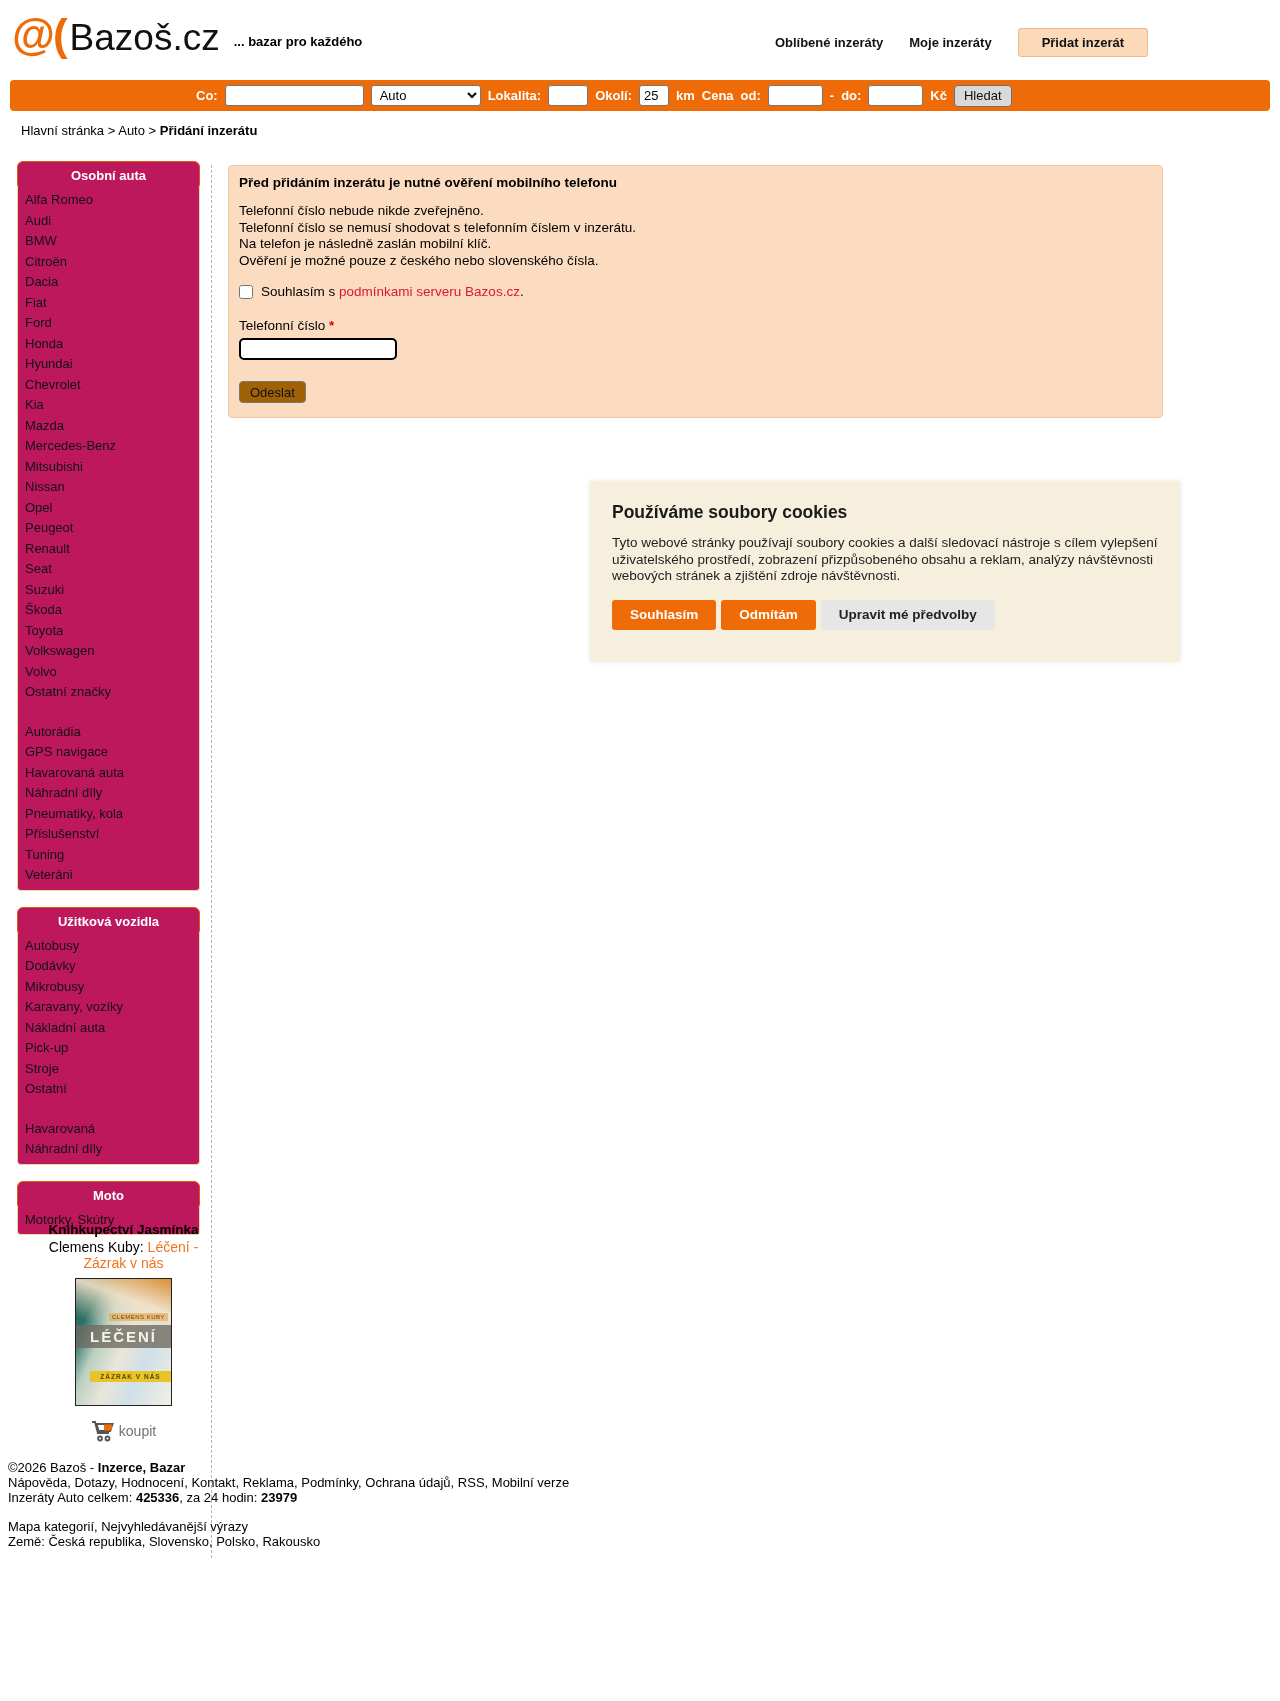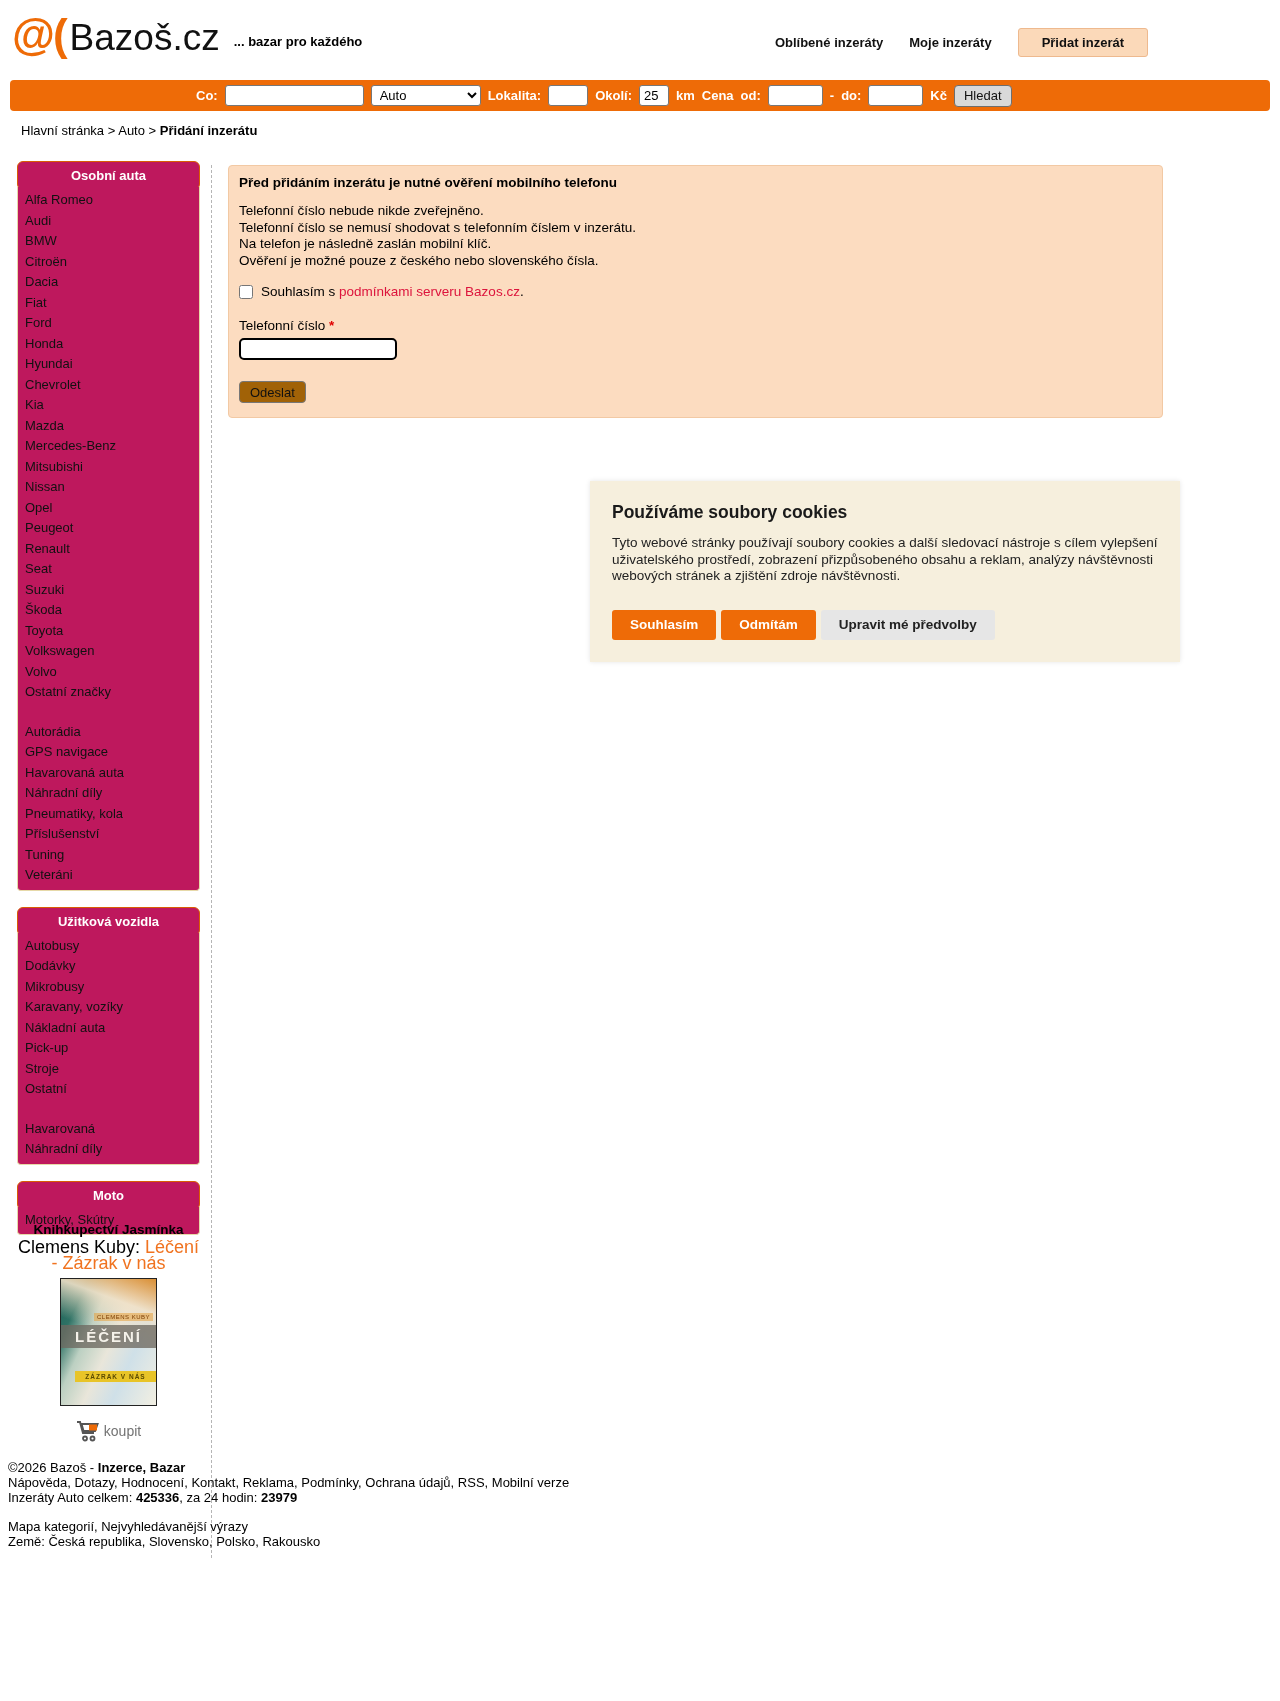--- a/index.html
+++ b/index.html
@@ -65,23 +65,23 @@
     border:1px solid #d85e04;
   }
   .side-list {
     background:#be185d; border:1px solid #e6d9a8; border-top:none;
     border-radius:0 0 4px 4px; padding:3px 8px 4px 0; margin-top:-3px;
   }
   .side-list .item { padding:2px 7px; line-height:16.5px; font-size:13px; color:#111; display:block; cursor:pointer; }
   .group-gap { height:19px; }
 
   
-  .side-ad { position:absolute; left:17px; top:1222px; width:183px; text-align:center; }
+  .side-ad { position:absolute; left:32px; top:1222px; width:183px; text-align:center; }
   .ad-title { font-weight:bold; font-size:13.5px; }
-  .ad-sub { font-size:18px; margin-top:2px; line-height:16px; }
+  .ad-sub { font-size:14px; margin-top:2px; line-height:16px; }
   .ad-link { color:#f07320; }
   .book-cover {
     width:97px; height:128px; margin:7px auto 0 auto; position:relative;
     border:1px solid #222; cursor:pointer; overflow:hidden;
     background:
       linear-gradient(200deg, rgba(217,138,43,0.95) 0%, rgba(240,225,200,0.9) 22%, rgba(255,255,255,0) 45%),
       linear-gradient(115deg, #1d5f56 0%, #2e7265 18%, #bcd0c2 34%, #e9e6da 52%, #cfe0e8 70%, #f2efe2 100%);
   }
   .book-author {
     position:absolute; top:34px; right:3px; font-size:6px; letter-spacing:0.5px;
@@ -122,21 +122,21 @@
     font-family:"Liberation Sans", sans-serif;
   }
 
   
   .cookie-box {
     position:absolute; left:590px; top:481px; width:590px; height:181px;
     background:#f6efdd; box-shadow:0 0 5px rgba(0,0,0,0.10); padding:21px 22px;
   }
   .cookie-title { font-size:17.5px; font-weight:bold; color:#1a1a1a; }
   .cookie-body { margin-top:12px; font-size:13.5px; line-height:16.5px; color:#222; }
-  .cookie-btns { margin-top:25px; display:flex; gap:5px;align-items:center; }
+  .cookie-btns { margin-top:15px; display:flex; gap:5px;align-items:center; }
   .cookie-btns button {
     border:none; border-radius:3px; height:30px; font-size:13.5px; font-weight:bold;
     cursor:pointer; font-family:"Liberation Sans", sans-serif; padding:0 18px;
   }
   .c-accept, .c-reject { background:#ee6b07; color:#fff; }
   .c-prefs { background:#e6e6e6; color:#222; }
 
   
   .footer { position:absolute; left:8px; top:1460px; font-size:13px; line-height:15px; width:1100px; }
   .footer .bold { font-weight:bold; }

